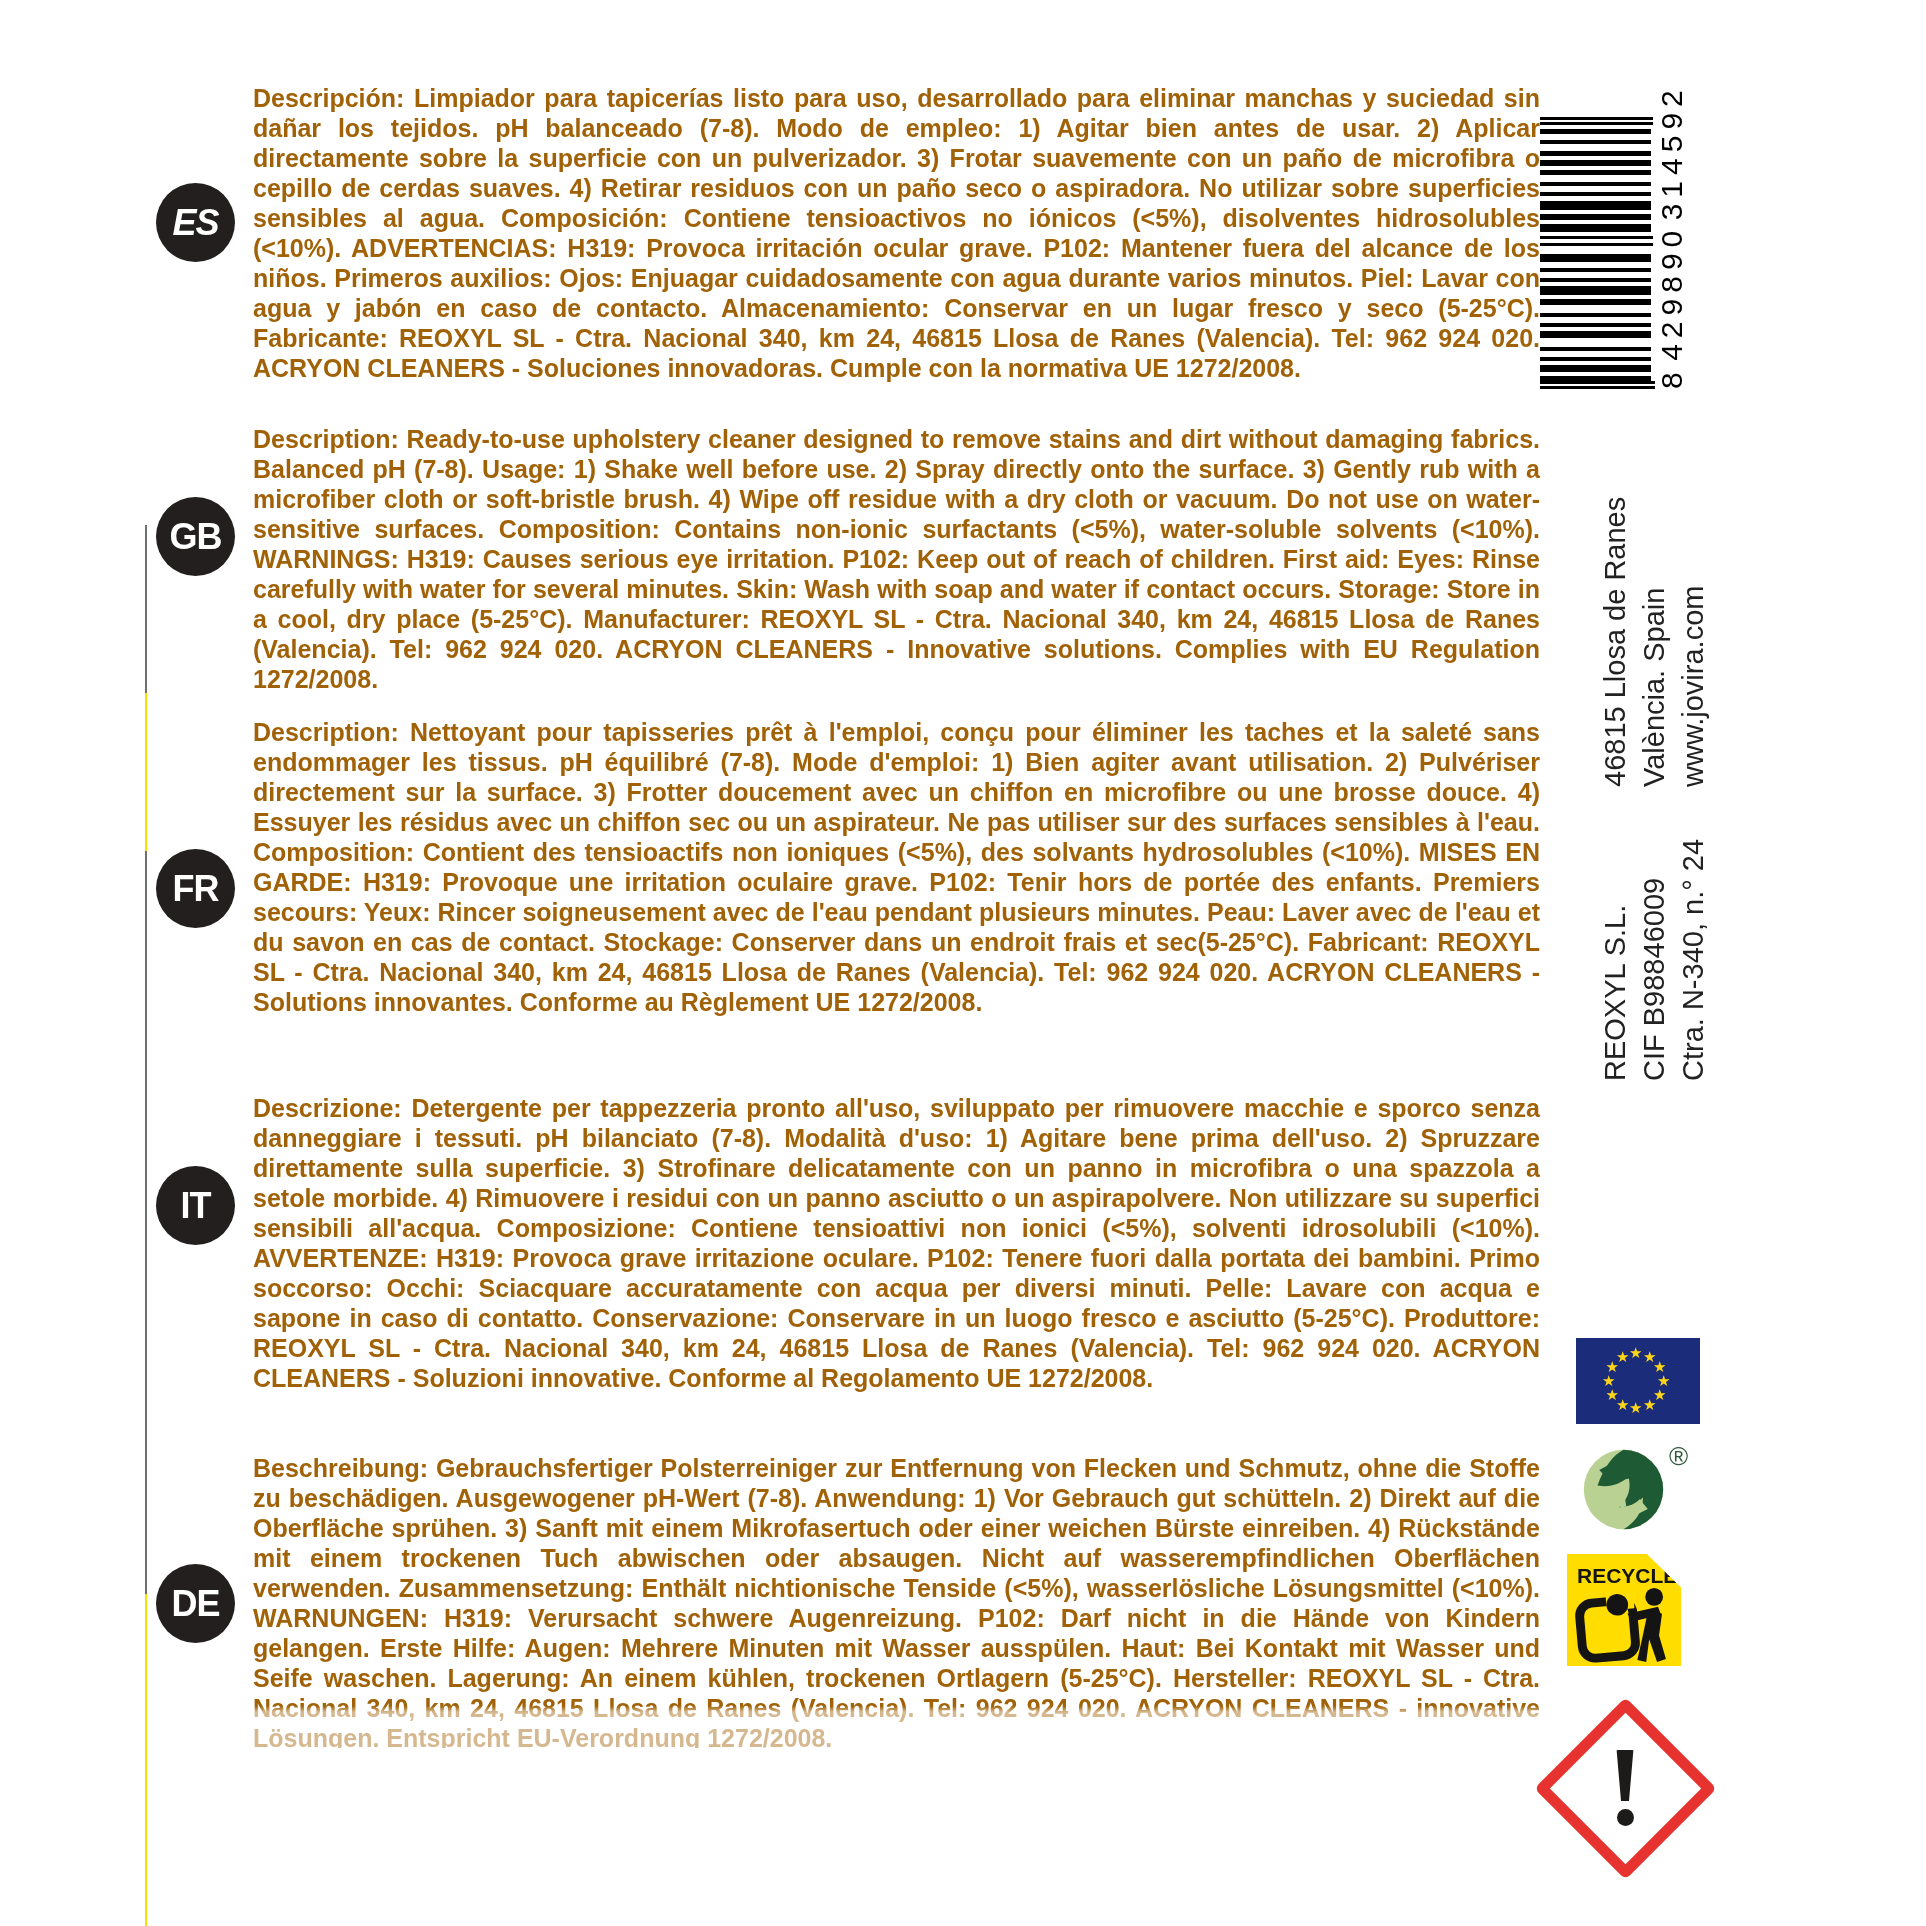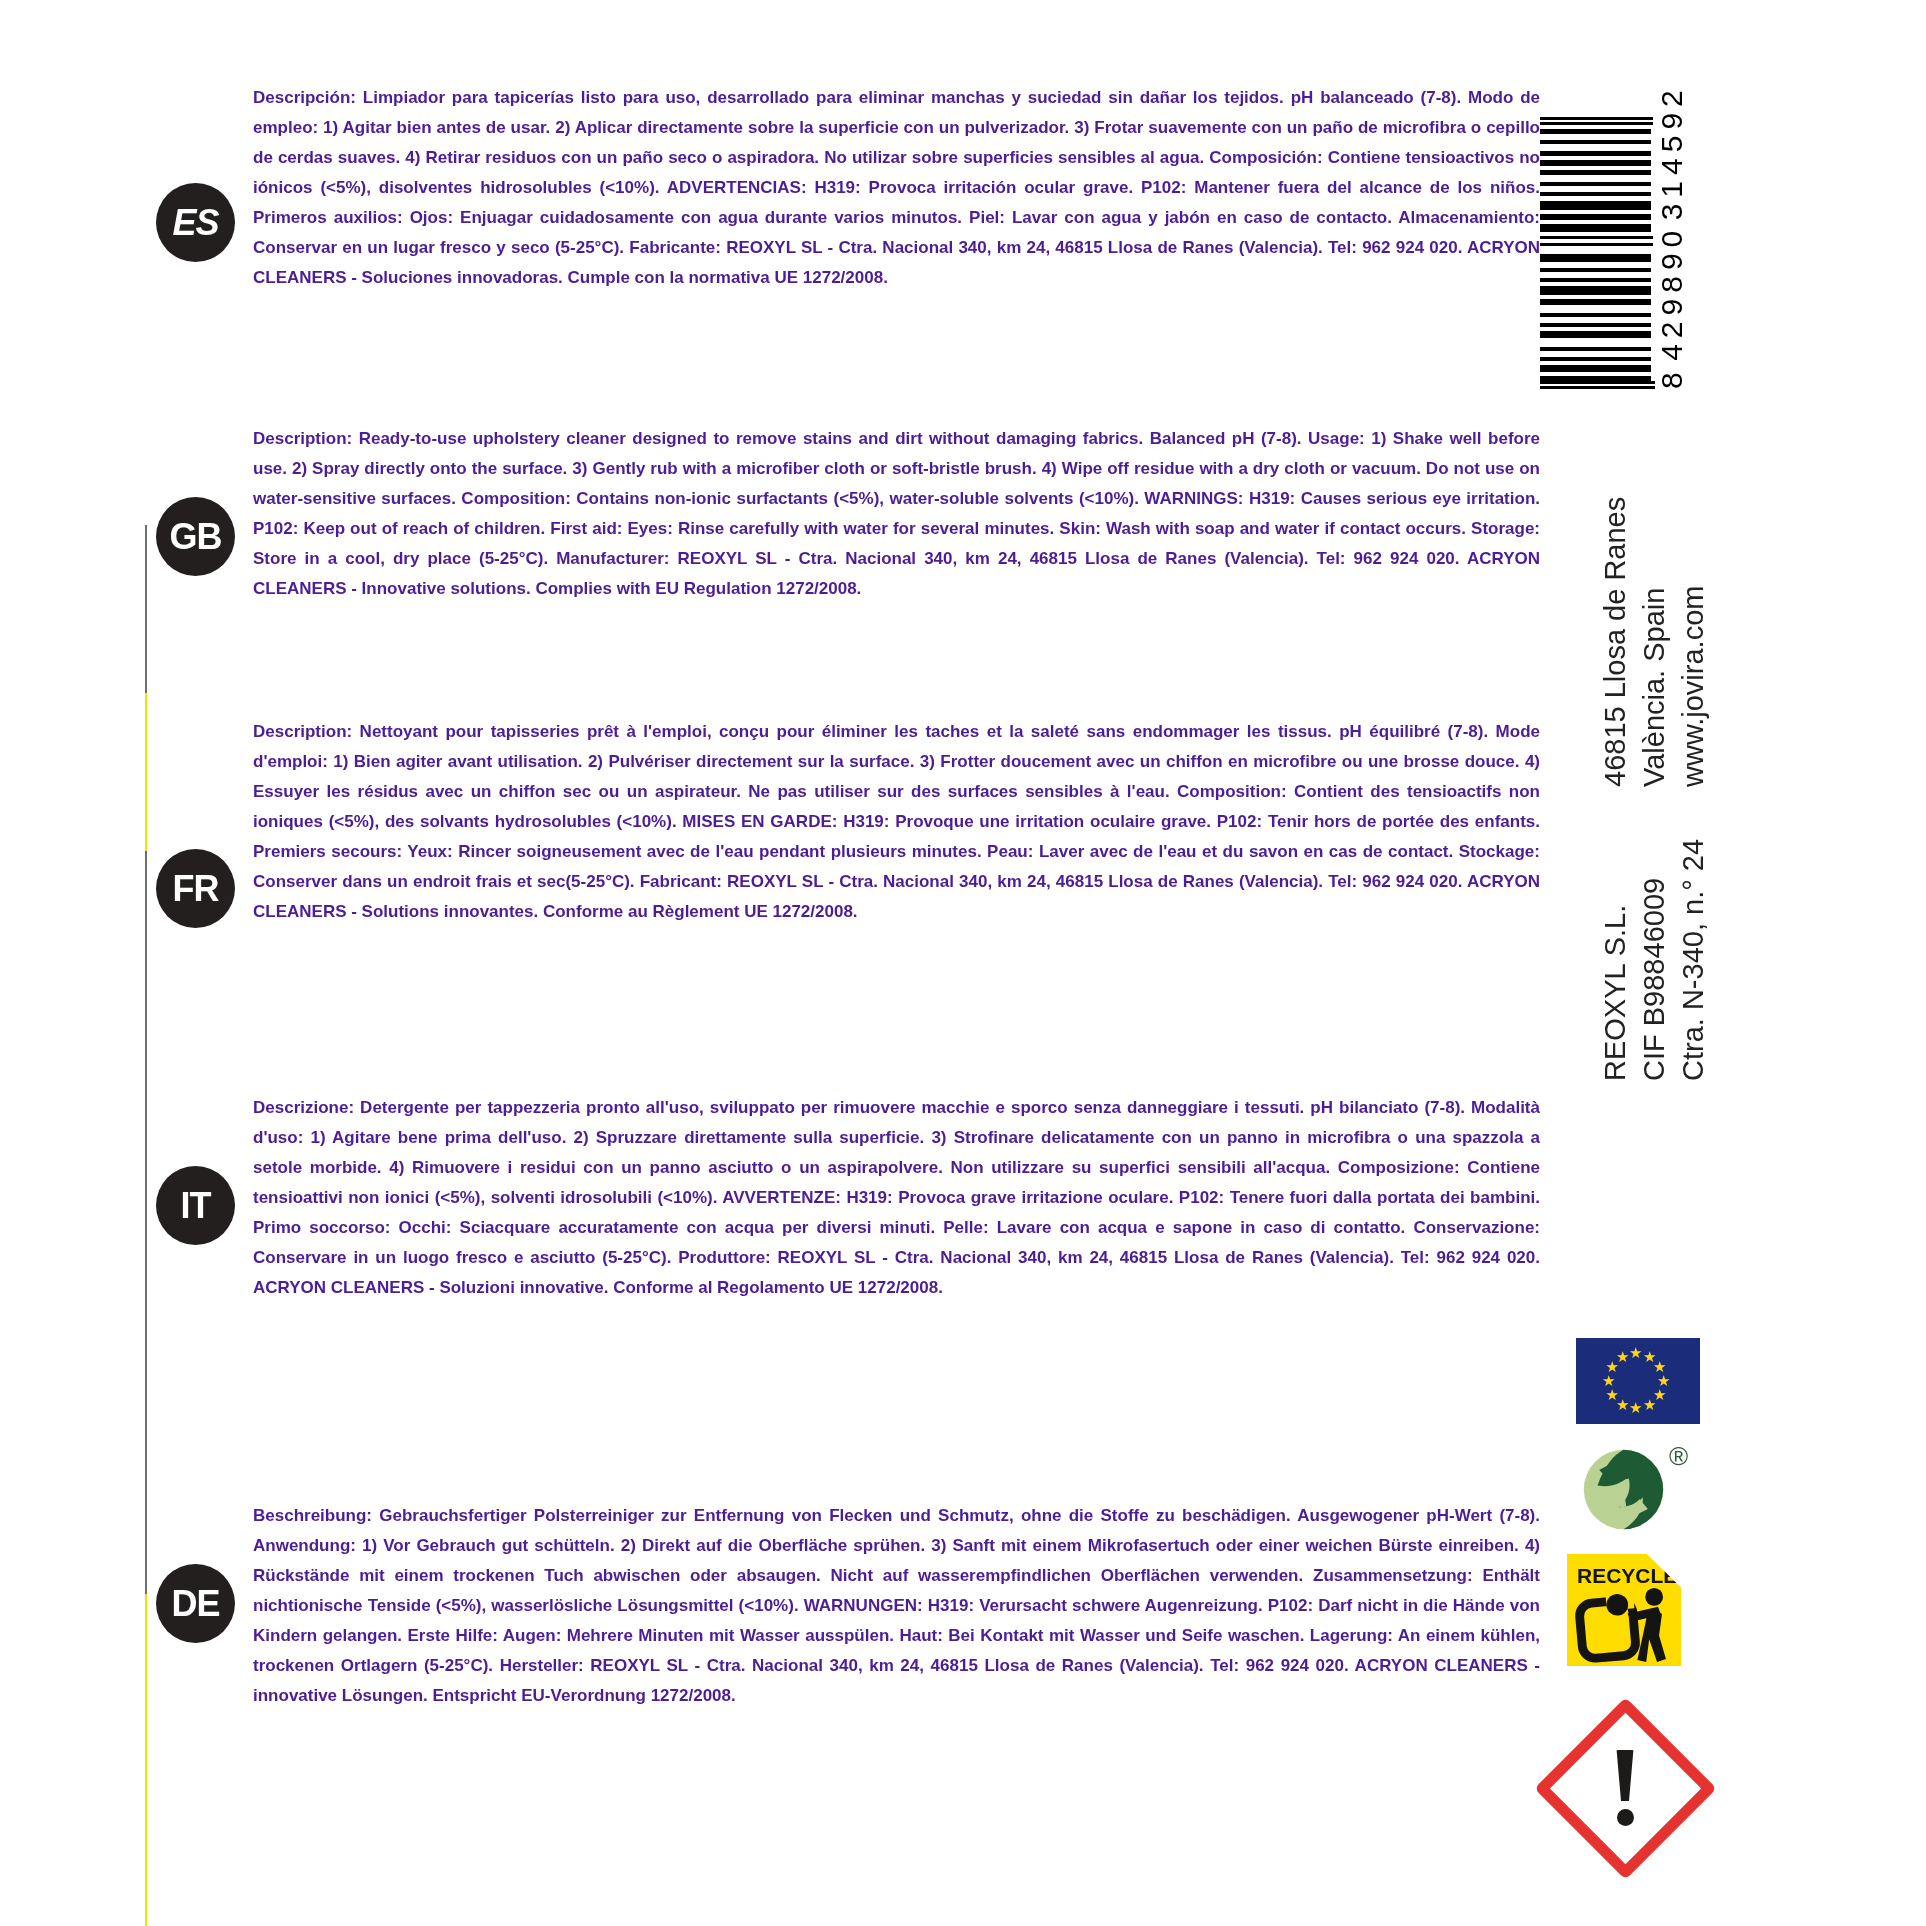--- a/index.html
+++ b/index.html
@@ -1,29 +1,29 @@
 <!DOCTYPE html>
 <html><head>
 <meta charset="utf-8">
 <style>
   html,body{margin:0;padding:0;background:#ffffff;}
   .page{position:relative;width:1927px;height:1927px;background:#ffffff;overflow:hidden;
         font-family:"Liberation Sans", sans-serif;color:#282323;}
 
   
   .lang-text{position:absolute;left:253px;width:1287px;margin:0;
-             font-size:17px;line-height:30px;font-weight:bold;text-align:justify;
-             color:#4c1d95;letter-spacing:0px;}
+             font-size:25px;line-height:30px;font-weight:bold;text-align:justify;
+             color:#a16207;letter-spacing:0px;}
   .sec-es{top:83px;}
   .sec-gb{top:424px;}
   .sec-fr{top:717px;}
   .sec-it{top:1093px;}
   .sec-de{top:1453px;height:295px;overflow:hidden;
           -webkit-mask-image:linear-gradient(to bottom,#000 0 253px,rgba(0,0,0,.45) 259px 100%);
-          mask-image:linear-gradient(to bottom,#000 0 253px,rgba(0,0,0,.45) 259px 100%);margin-top:48px;}
+          mask-image:linear-gradient(to bottom,#000 0 253px,rgba(0,0,0,.45) 259px 100%);}
 
   .lang-badge{position:absolute;left:156px;width:79px;height:79px;border-radius:50%;
               background:#231f1f;color:#ffffff;display:flex;align-items:center;justify-content:center;
               font-size:36px;font-weight:bold;letter-spacing:-1px;}
   .badge-es{top:183px;font-style:italic;} .badge-gb{top:497px;} .badge-fr{top:849px;}
   .badge-it{top:1166px;} .badge-de{top:1564px;}
 
   
   .cutline{position:absolute;left:145px;width:2px;}
   .cut-gray1{top:525px;height:168px;background:#6f6f6f;}

